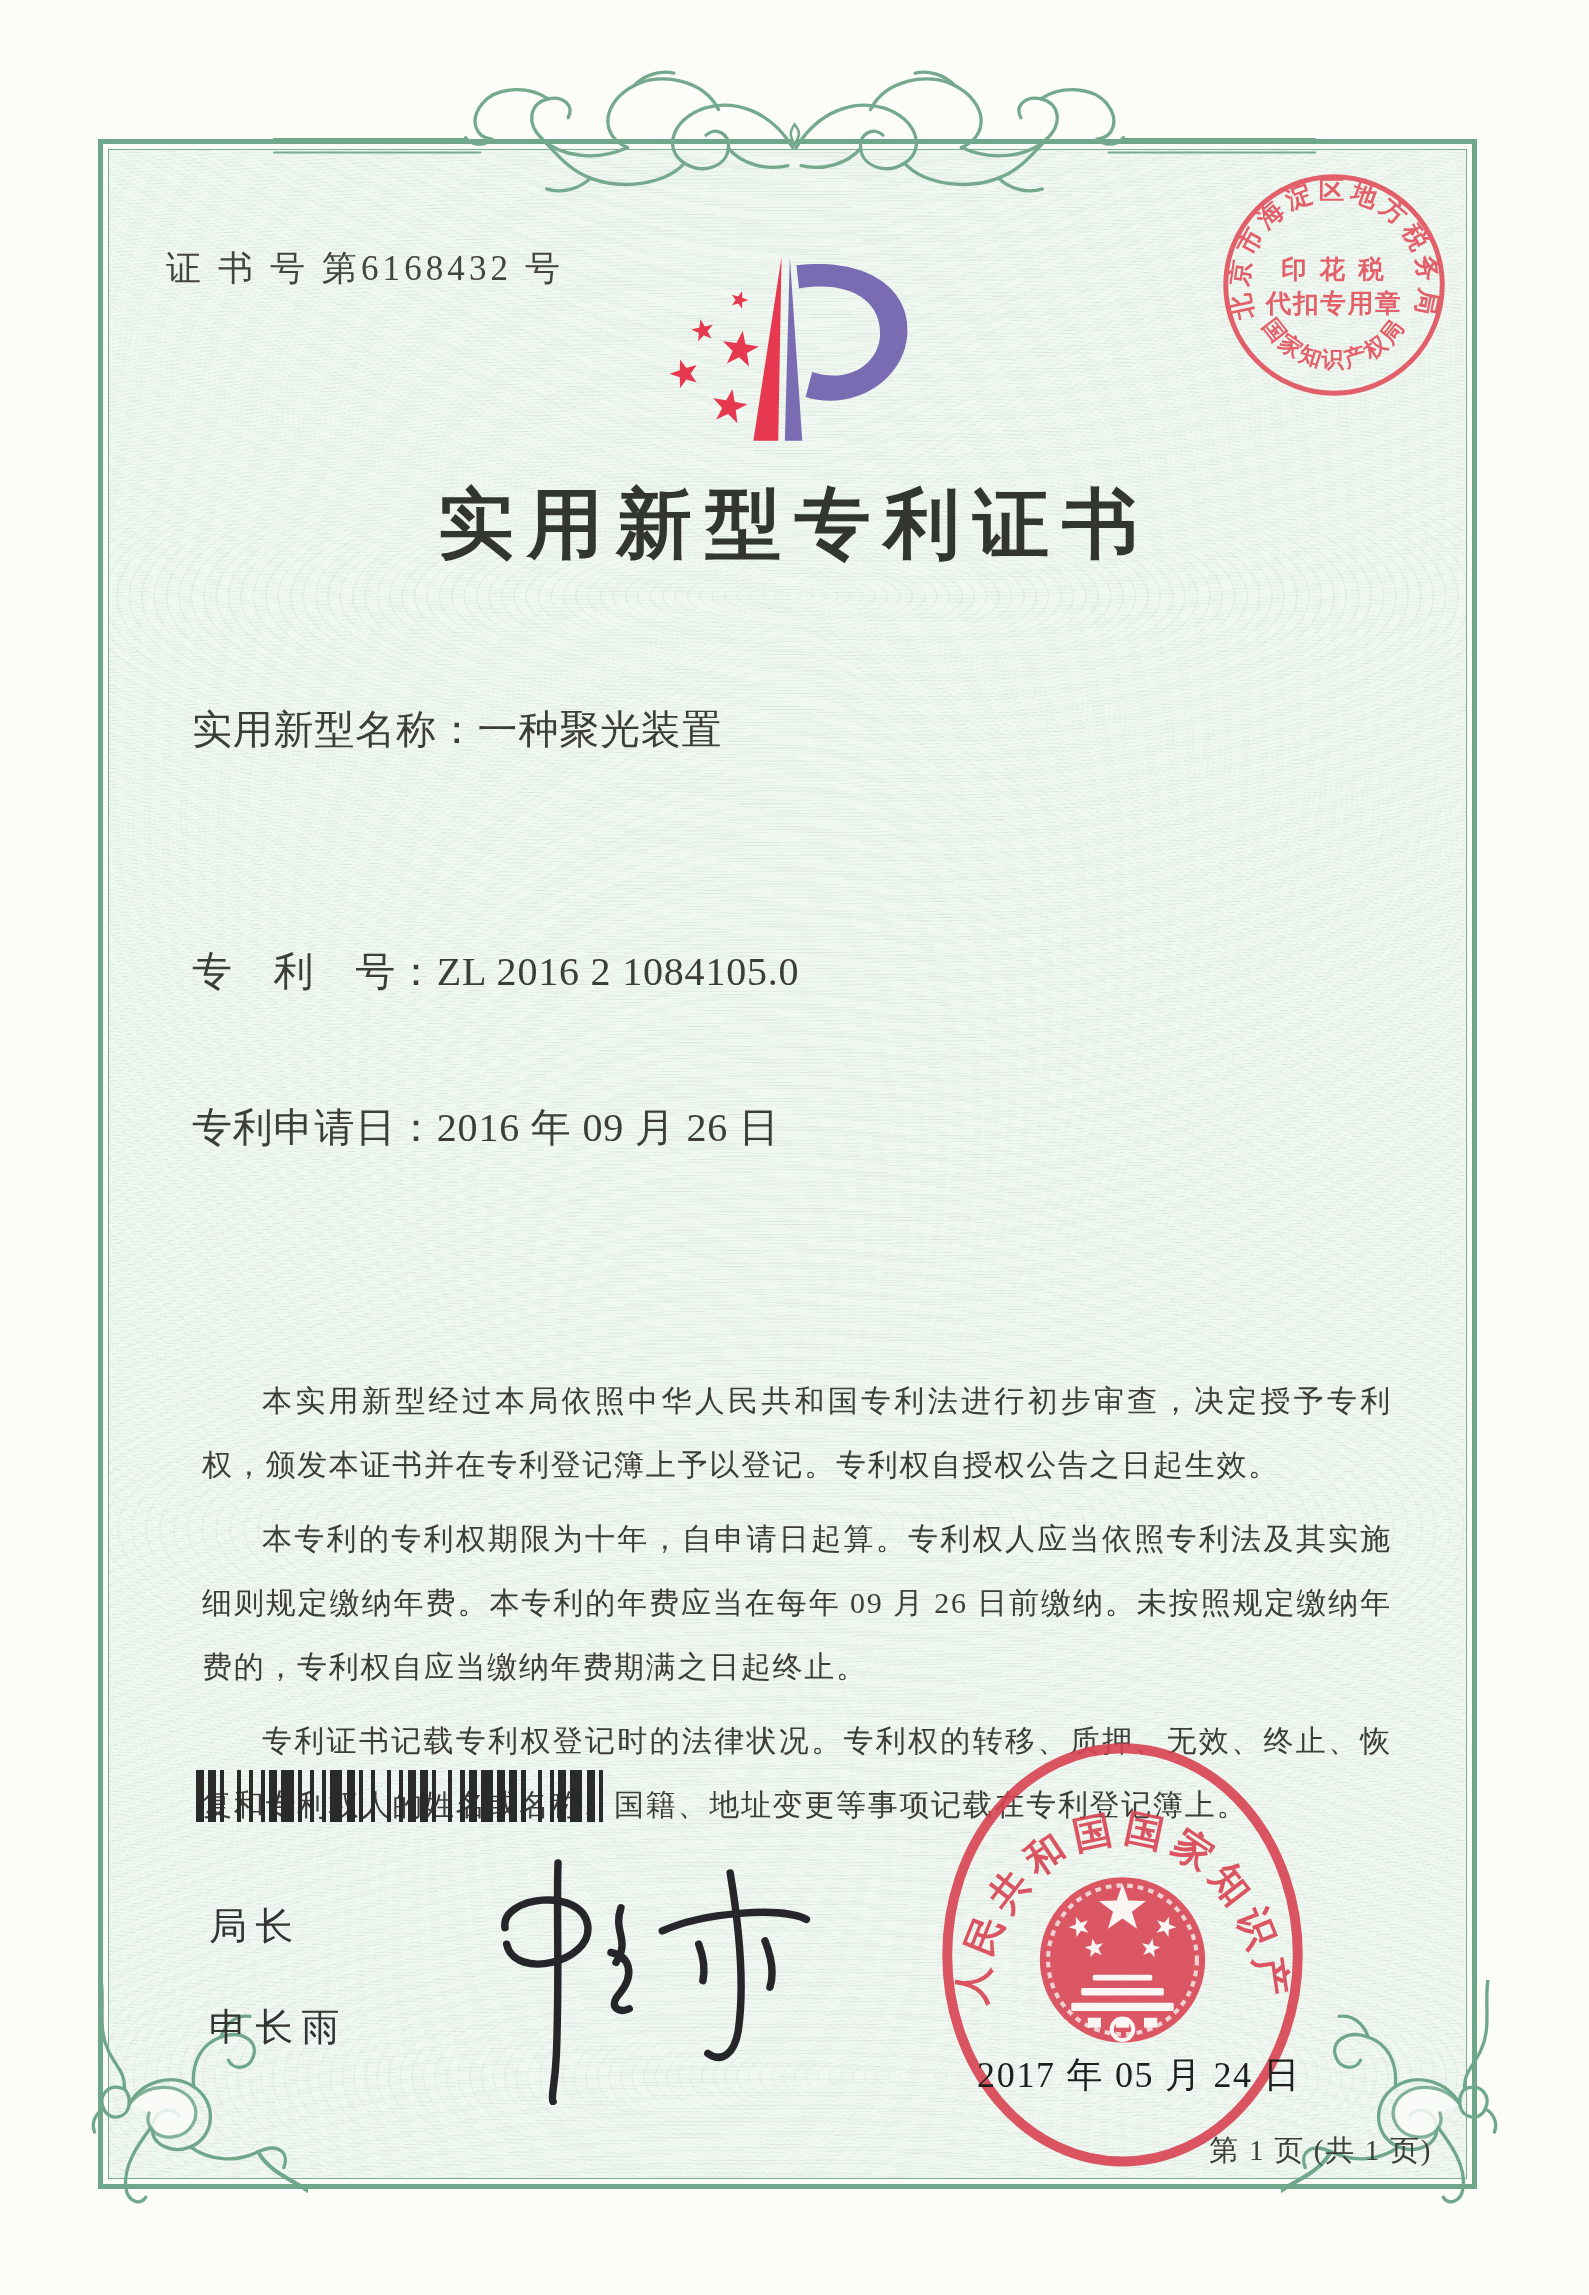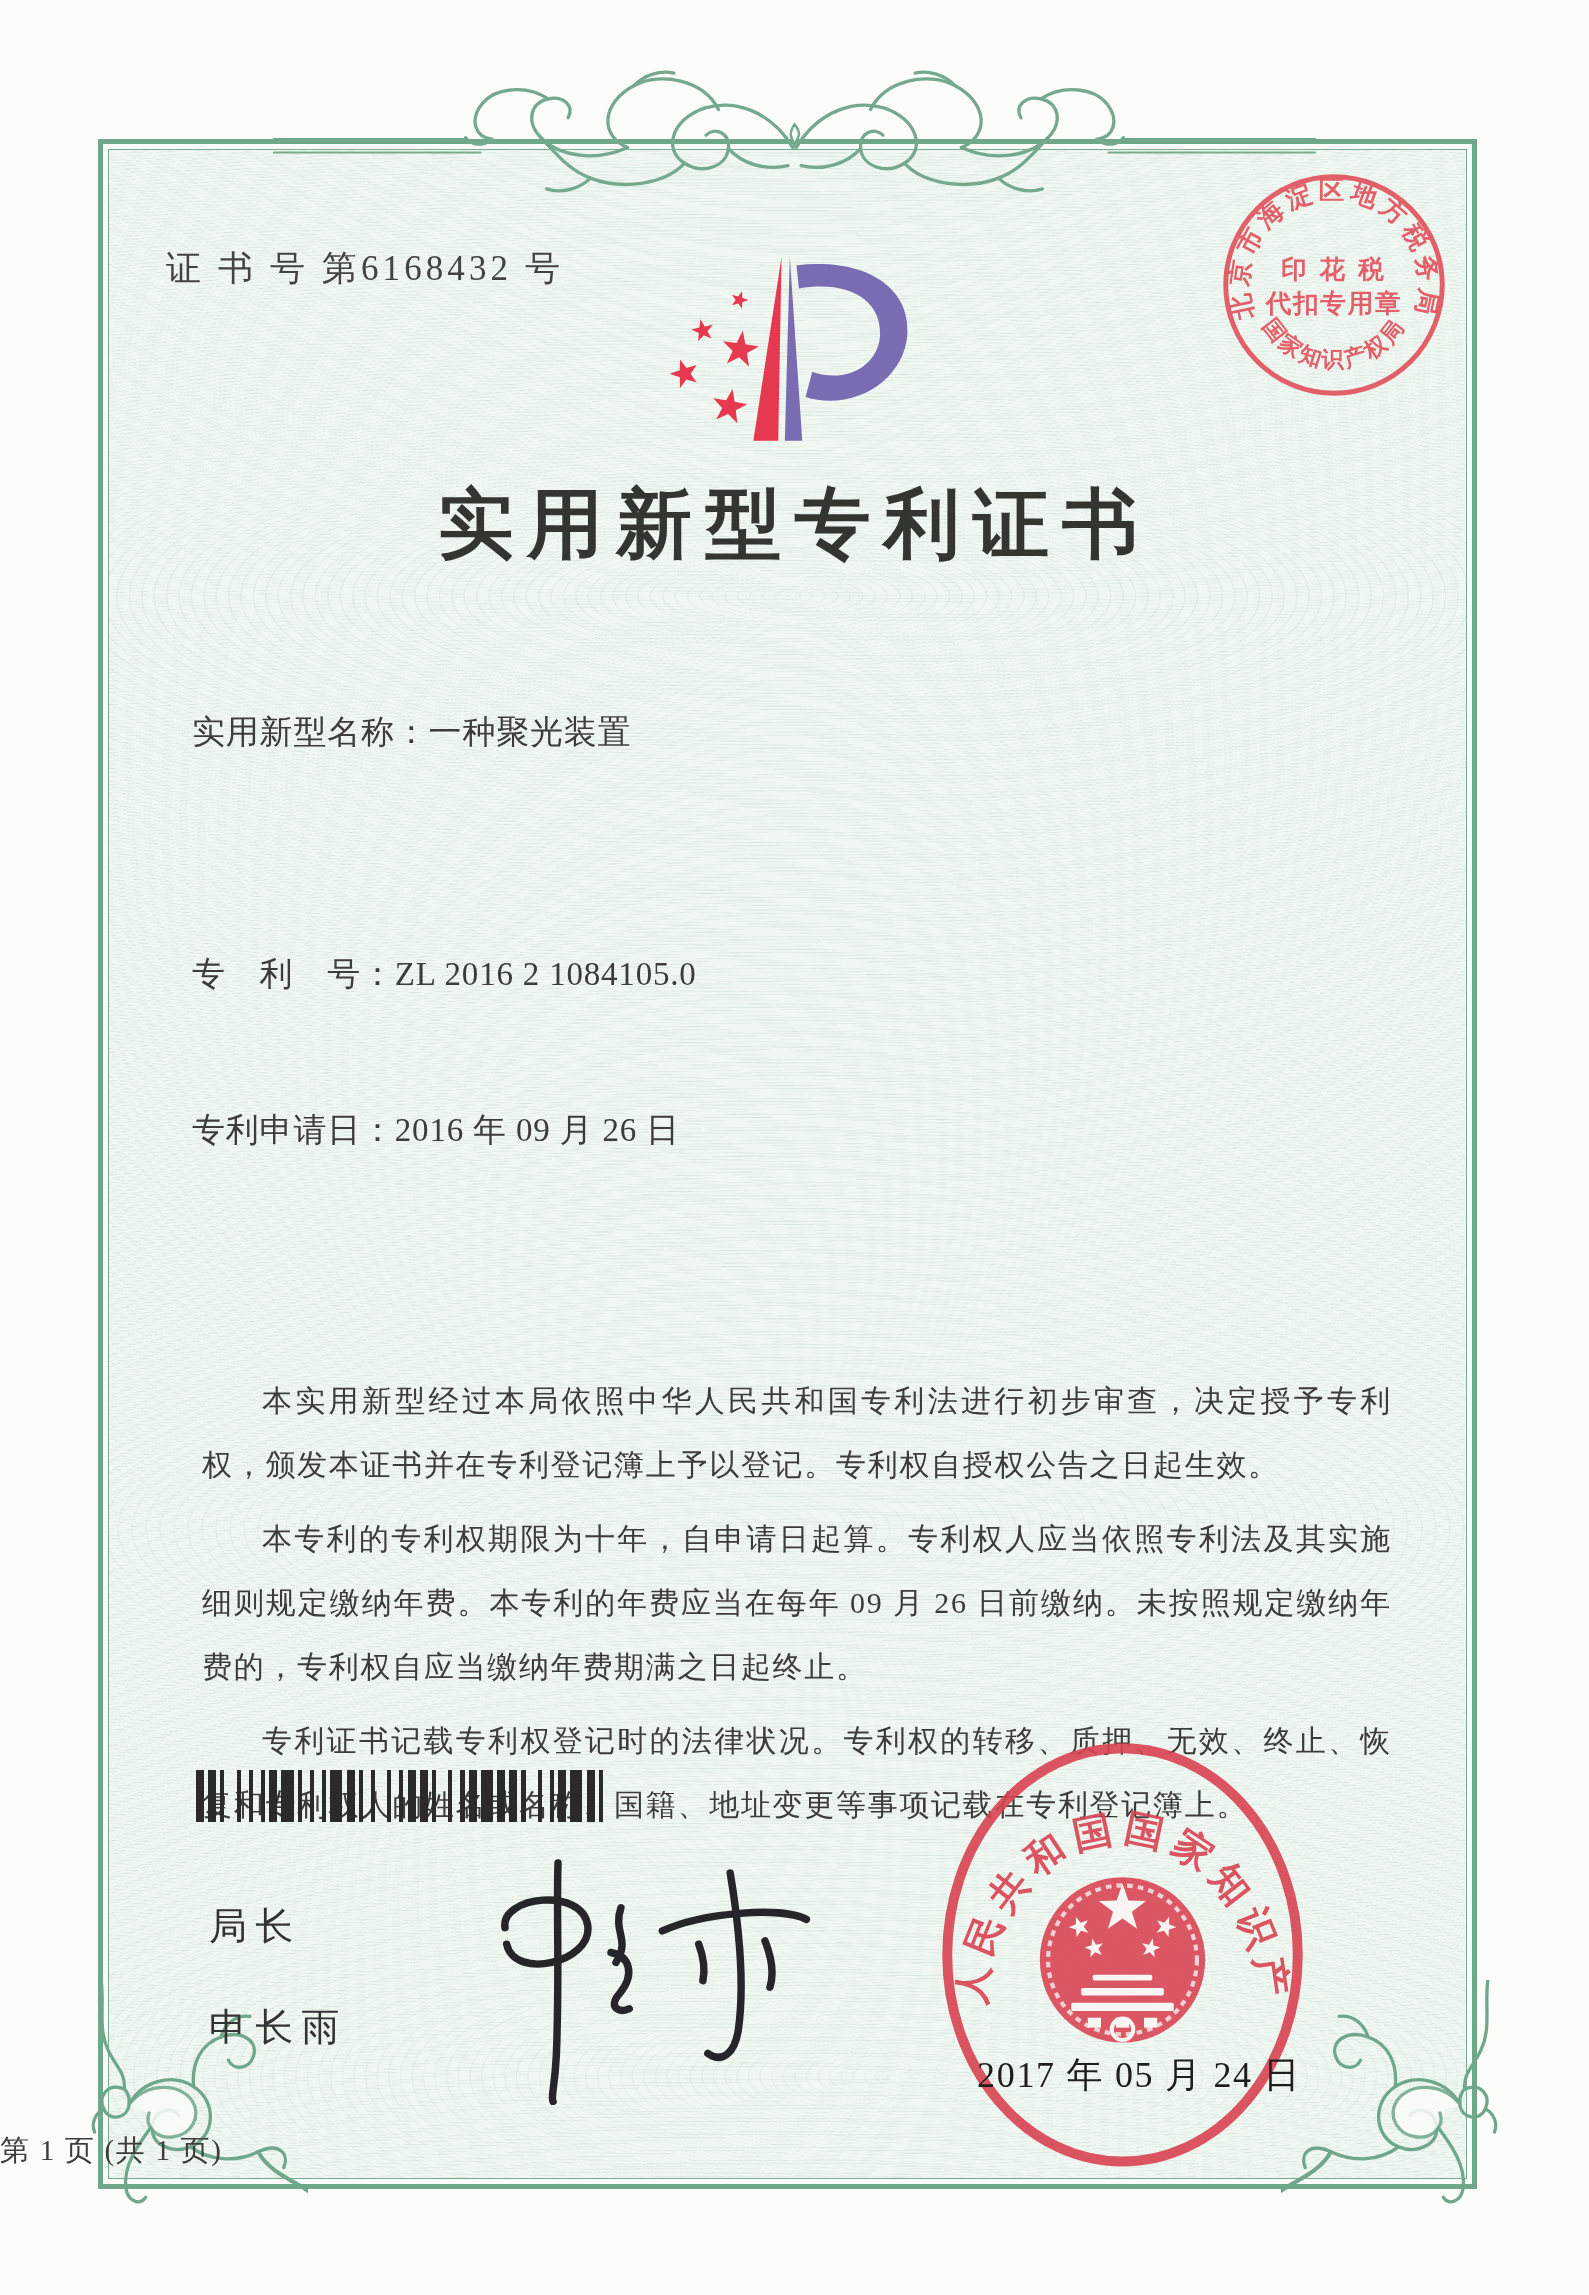--- a/index.html
+++ b/index.html
@@ -25,21 +25,21 @@
   .ornament { position:absolute; pointer-events:none; }
   
   .cert-no {
     position:absolute; left:166px; top:245px; font-size:35px; letter-spacing:4.1px;
     color:#44443f; white-space:nowrap;
   }
   .title {
     position:absolute; left:0; top:474px; width:1589px; text-align:center;
     font-size:76px; font-weight:bold; letter-spacing:13.2px; color:#32362f;
   }
-  .field-row { position:absolute; left:192px; font-size:33px; color:#3c3c38; white-space:nowrap; letter-spacing:0.8px;margin-top:8px; }
+  .field-row { position:absolute; left:192px; font-size:40px; color:#3c3c38; white-space:nowrap; letter-spacing:0.8px; }
   .field-label { }
   .field-value { }
   .body-text {
     position:absolute; left:192px; top:1359px; width:1210px;
     font-size:30px; line-height:64px; text-align:justify; letter-spacing:1.7px; color:#3c3c38;
   }
   .body-text p { margin:10px; text-indent:2em; }
   
   .barcode { position:absolute; left:196px; top:1770px; width:407px; height:52px; display:flex; align-items:stretch; }
   .barcode span { flex:0 0 auto; height:100%; }
@@ -48,21 +48,21 @@
   .signer-name  { position:absolute; left:209px; top:2002px; font-size:38px; letter-spacing:8.3px; color:#333; }
   .signature { position:absolute; left:457px; top:1848px; }
   
   .tax-stamp { position:absolute; left:1215px; top:166px; opacity:0.93; }
   .big-seal  { position:absolute; left:934px; top:1738px; opacity:0.90; }
   .seal-date {
     position:absolute; left:977px; top:2051px; font-size:36px; color:#1e1e1c;
     letter-spacing:1.7px; white-space:nowrap;
   }
   .footer {
-    position:absolute; left:0; top:2131px; width:1432px; text-align:left;
+    position:absolute; left:0; top:2131px; width:1432px; text-align:right;
     font-size:29px; color:#3c3c38; letter-spacing:1.7px;
   }
   .stamp-text { font-family:"Liberation Serif","DejaVu Serif",serif; font-weight:bold; }
 </style>
 </head>
 <body>
 
 <div class="page">
 
   <div class="outer-frame">

